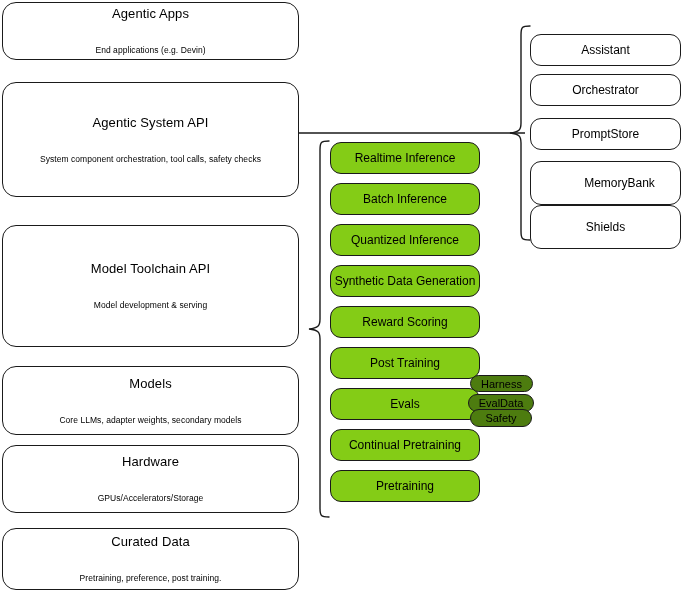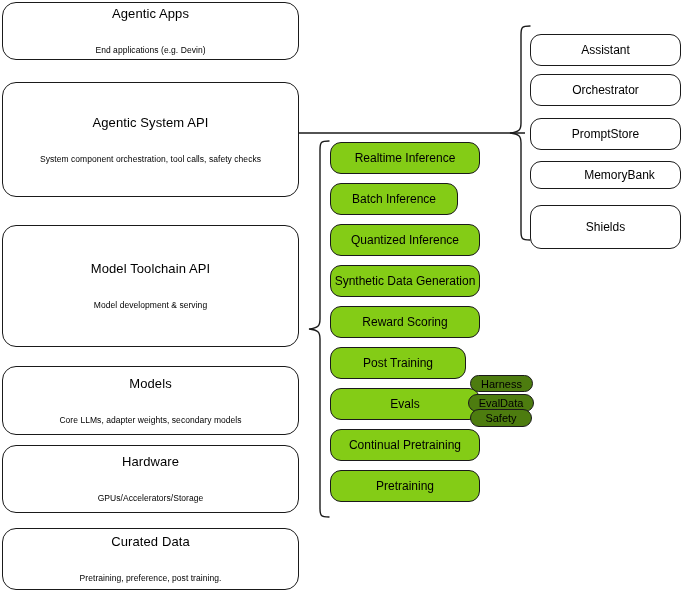--- a/index.html
+++ b/index.html
@@ -147,33 +147,33 @@
              L 13,180
              C 13,187 11,189 2,190
              C 11,191 13,193 13,200
              L 13,369
              C 13,377 14,378 22,378" stroke="#1a1a1a" stroke-width="1.4" fill="none" stroke-linecap="round"></path>
   </svg>
 
   <div class="mid-box" style="left:330px; top:142px; width:150px; height:32px;">
     <span>Realtime Inference</span>
   </div>
-  <div class="mid-box" style="left:330px; top:183px; width:128px; height:32px;">
+  <div class="mid-box" style="left:330px; top:183px; width:150px; height:32px;">
     <span>Batch Inference</span>
   </div>
   <div class="mid-box" style="left:330px; top:224px; width:150px; height:32px;">
     <span>Quantized Inference</span>
   </div>
   <div class="mid-box" style="left:330px; top:265px; width:150px; height:32px;">
     <span>Synthetic Data Generation</span>
   </div>
   <div class="mid-box" style="left:330px; top:306px; width:150px; height:32px;">
     <span>Reward Scoring</span>
   </div>
-  <div class="mid-box" style="left:330px; top:347px; width:136px; height:32px;">
+  <div class="mid-box" style="left:330px; top:347px; width:150px; height:32px;">
     <span>Post Training</span>
   </div>
   <div class="mid-box" style="left:330px; top:388px; width:150px; height:32px;">
     <span>Evals</span>
   </div>
   <div class="mid-box" style="left:330px; top:429px; width:150px; height:32px;">
     <span>Continual Pretraining</span>
   </div>
   <div class="mid-box" style="left:330px; top:470px; width:150px; height:32px;">
     <span>Pretraining</span>
@@ -191,20 +191,20 @@
 
   <div class="right-box" style="left:530px; top:34px; width:151px; height:32px;">
     <span>Assistant</span>
   </div>
   <div class="right-box" style="left:530px; top:74px; width:151px; height:32px;">
     <span>Orchestrator</span>
   </div>
   <div class="right-box" style="left:530px; top:118px; width:151px; height:32px;">
     <span>PromptStore</span>
   </div>
-  <div class="right-box" style="left:530px; top:161px; width:151px; height:28px;padding-left:28px;">
+  <div class="right-box" style="left:530px; top:161px; width:151px; height:44px;padding-left:28px;">
     <span>MemoryBank</span>
   </div>
   <div class="right-box" style="left:530px; top:205px; width:151px; height:44px;">
     <span>Shields</span>
   </div>
 
 </div>
 
 </body></html>

